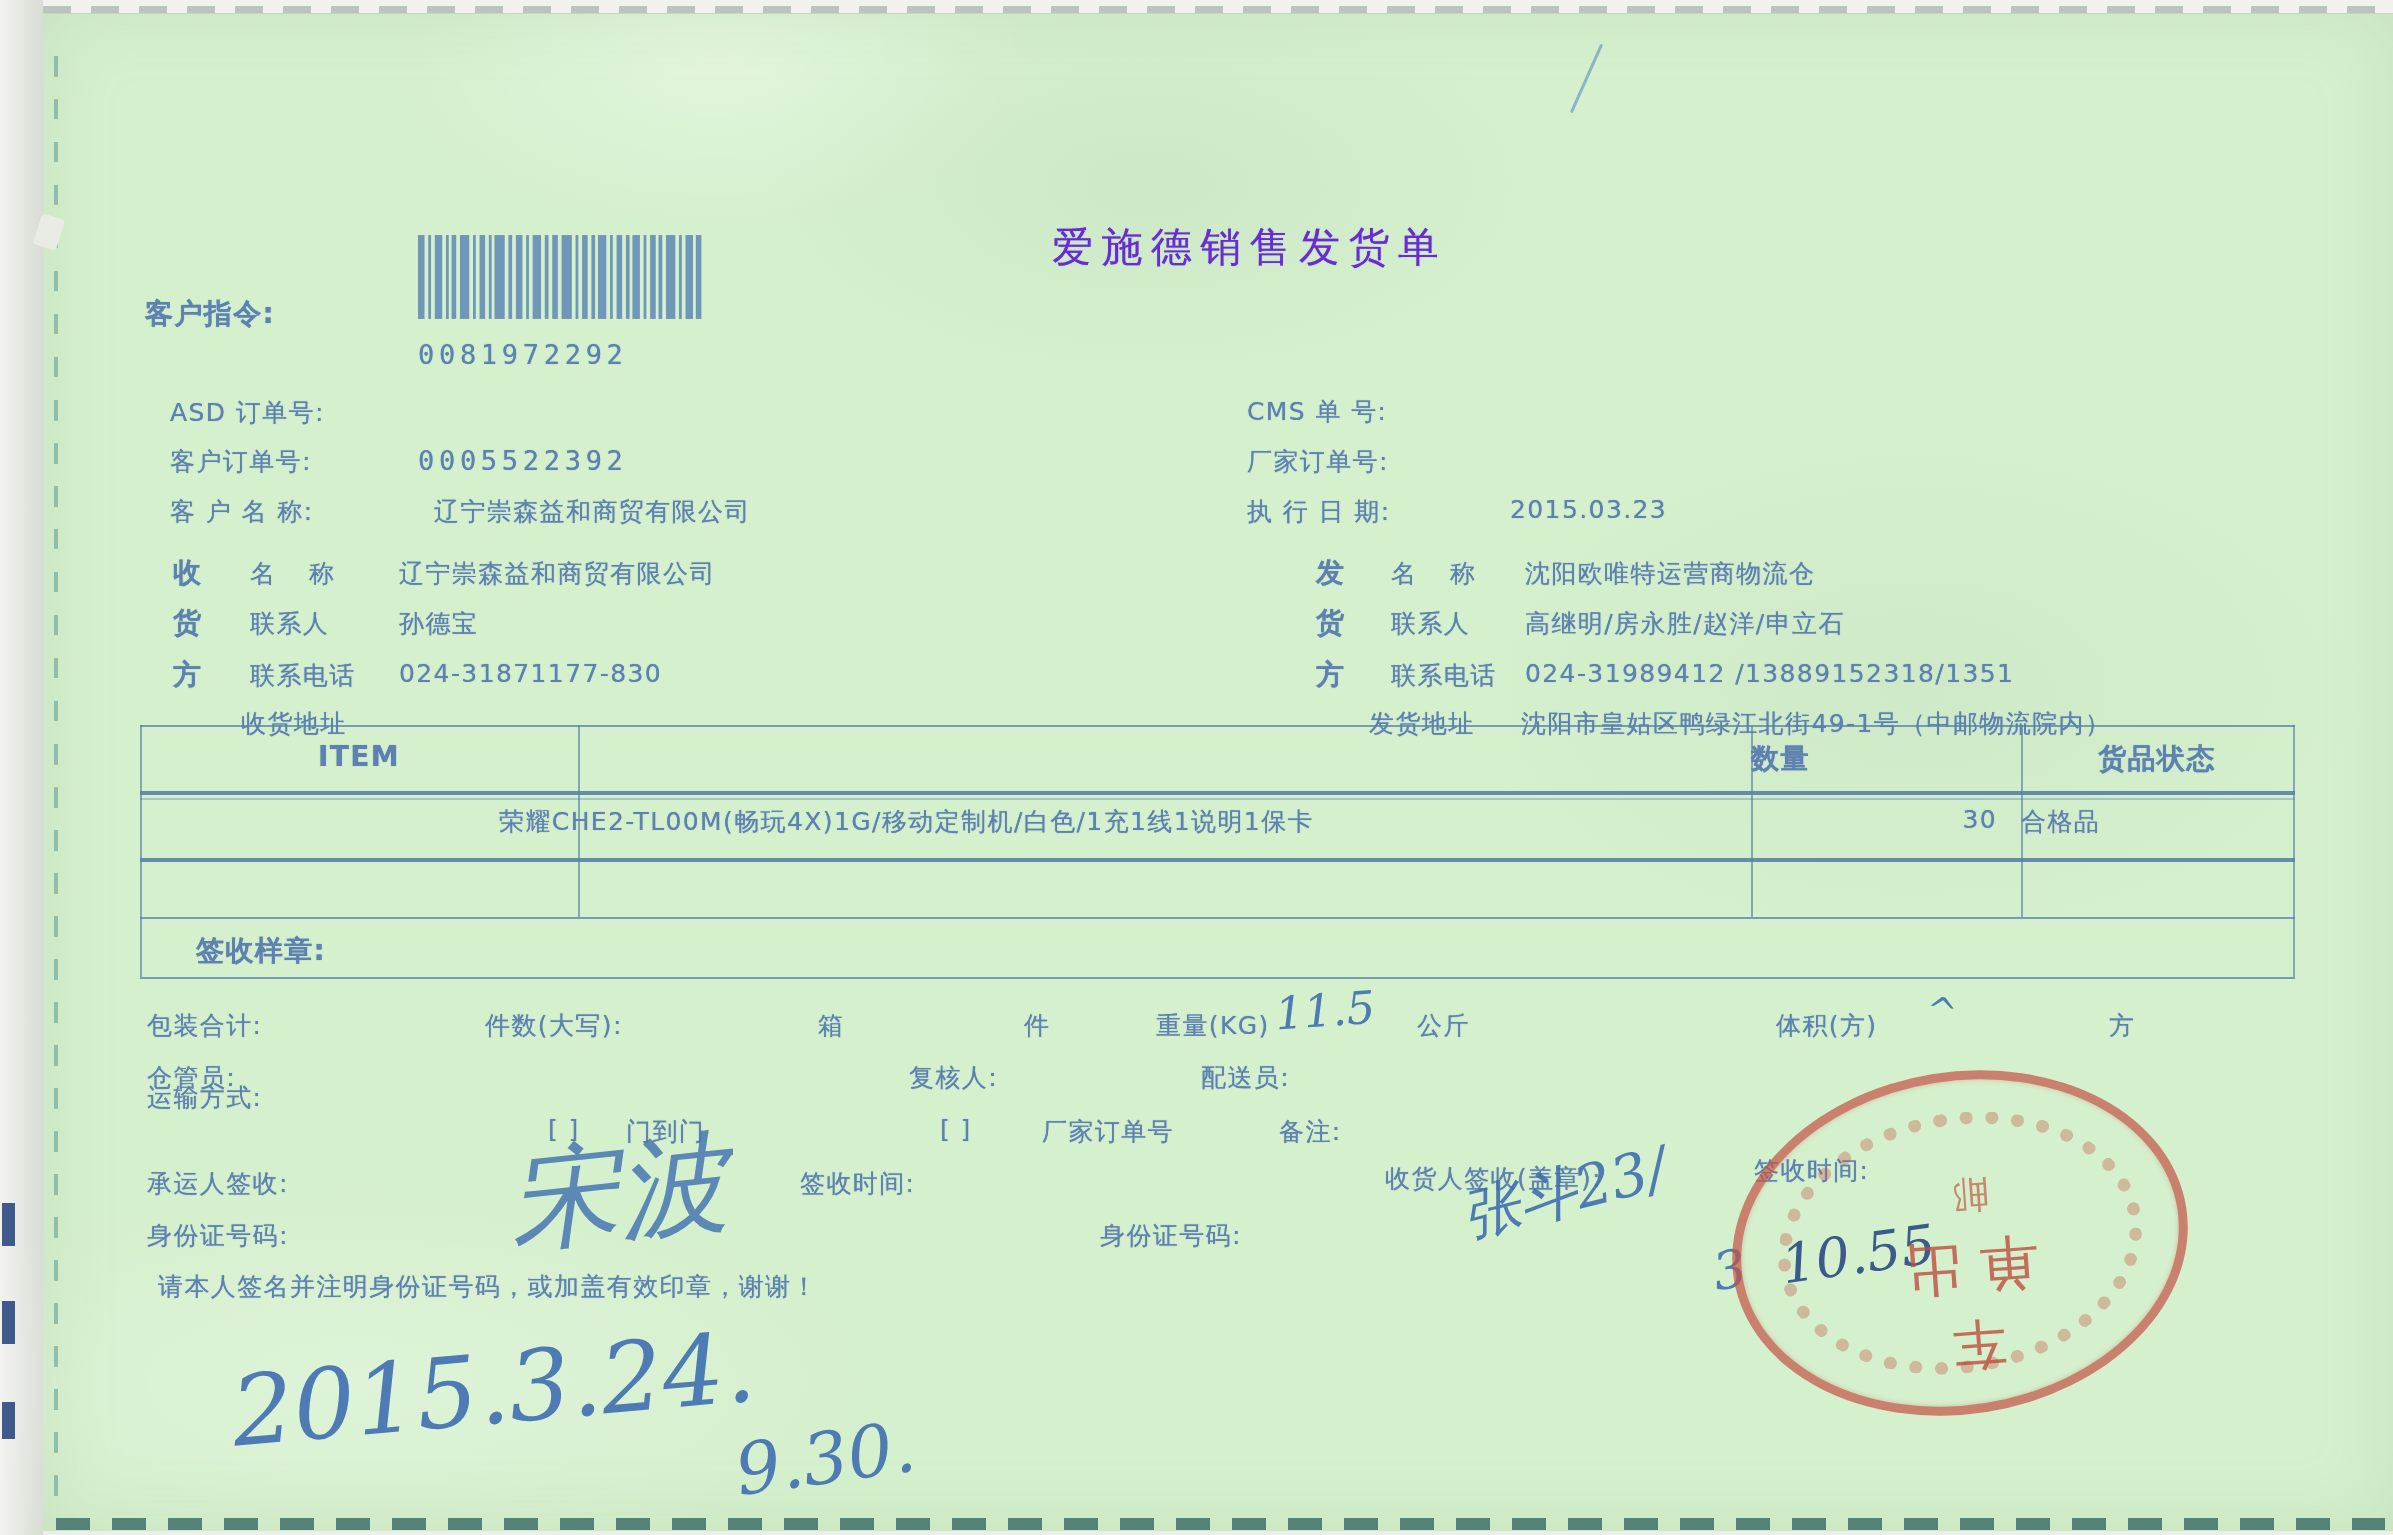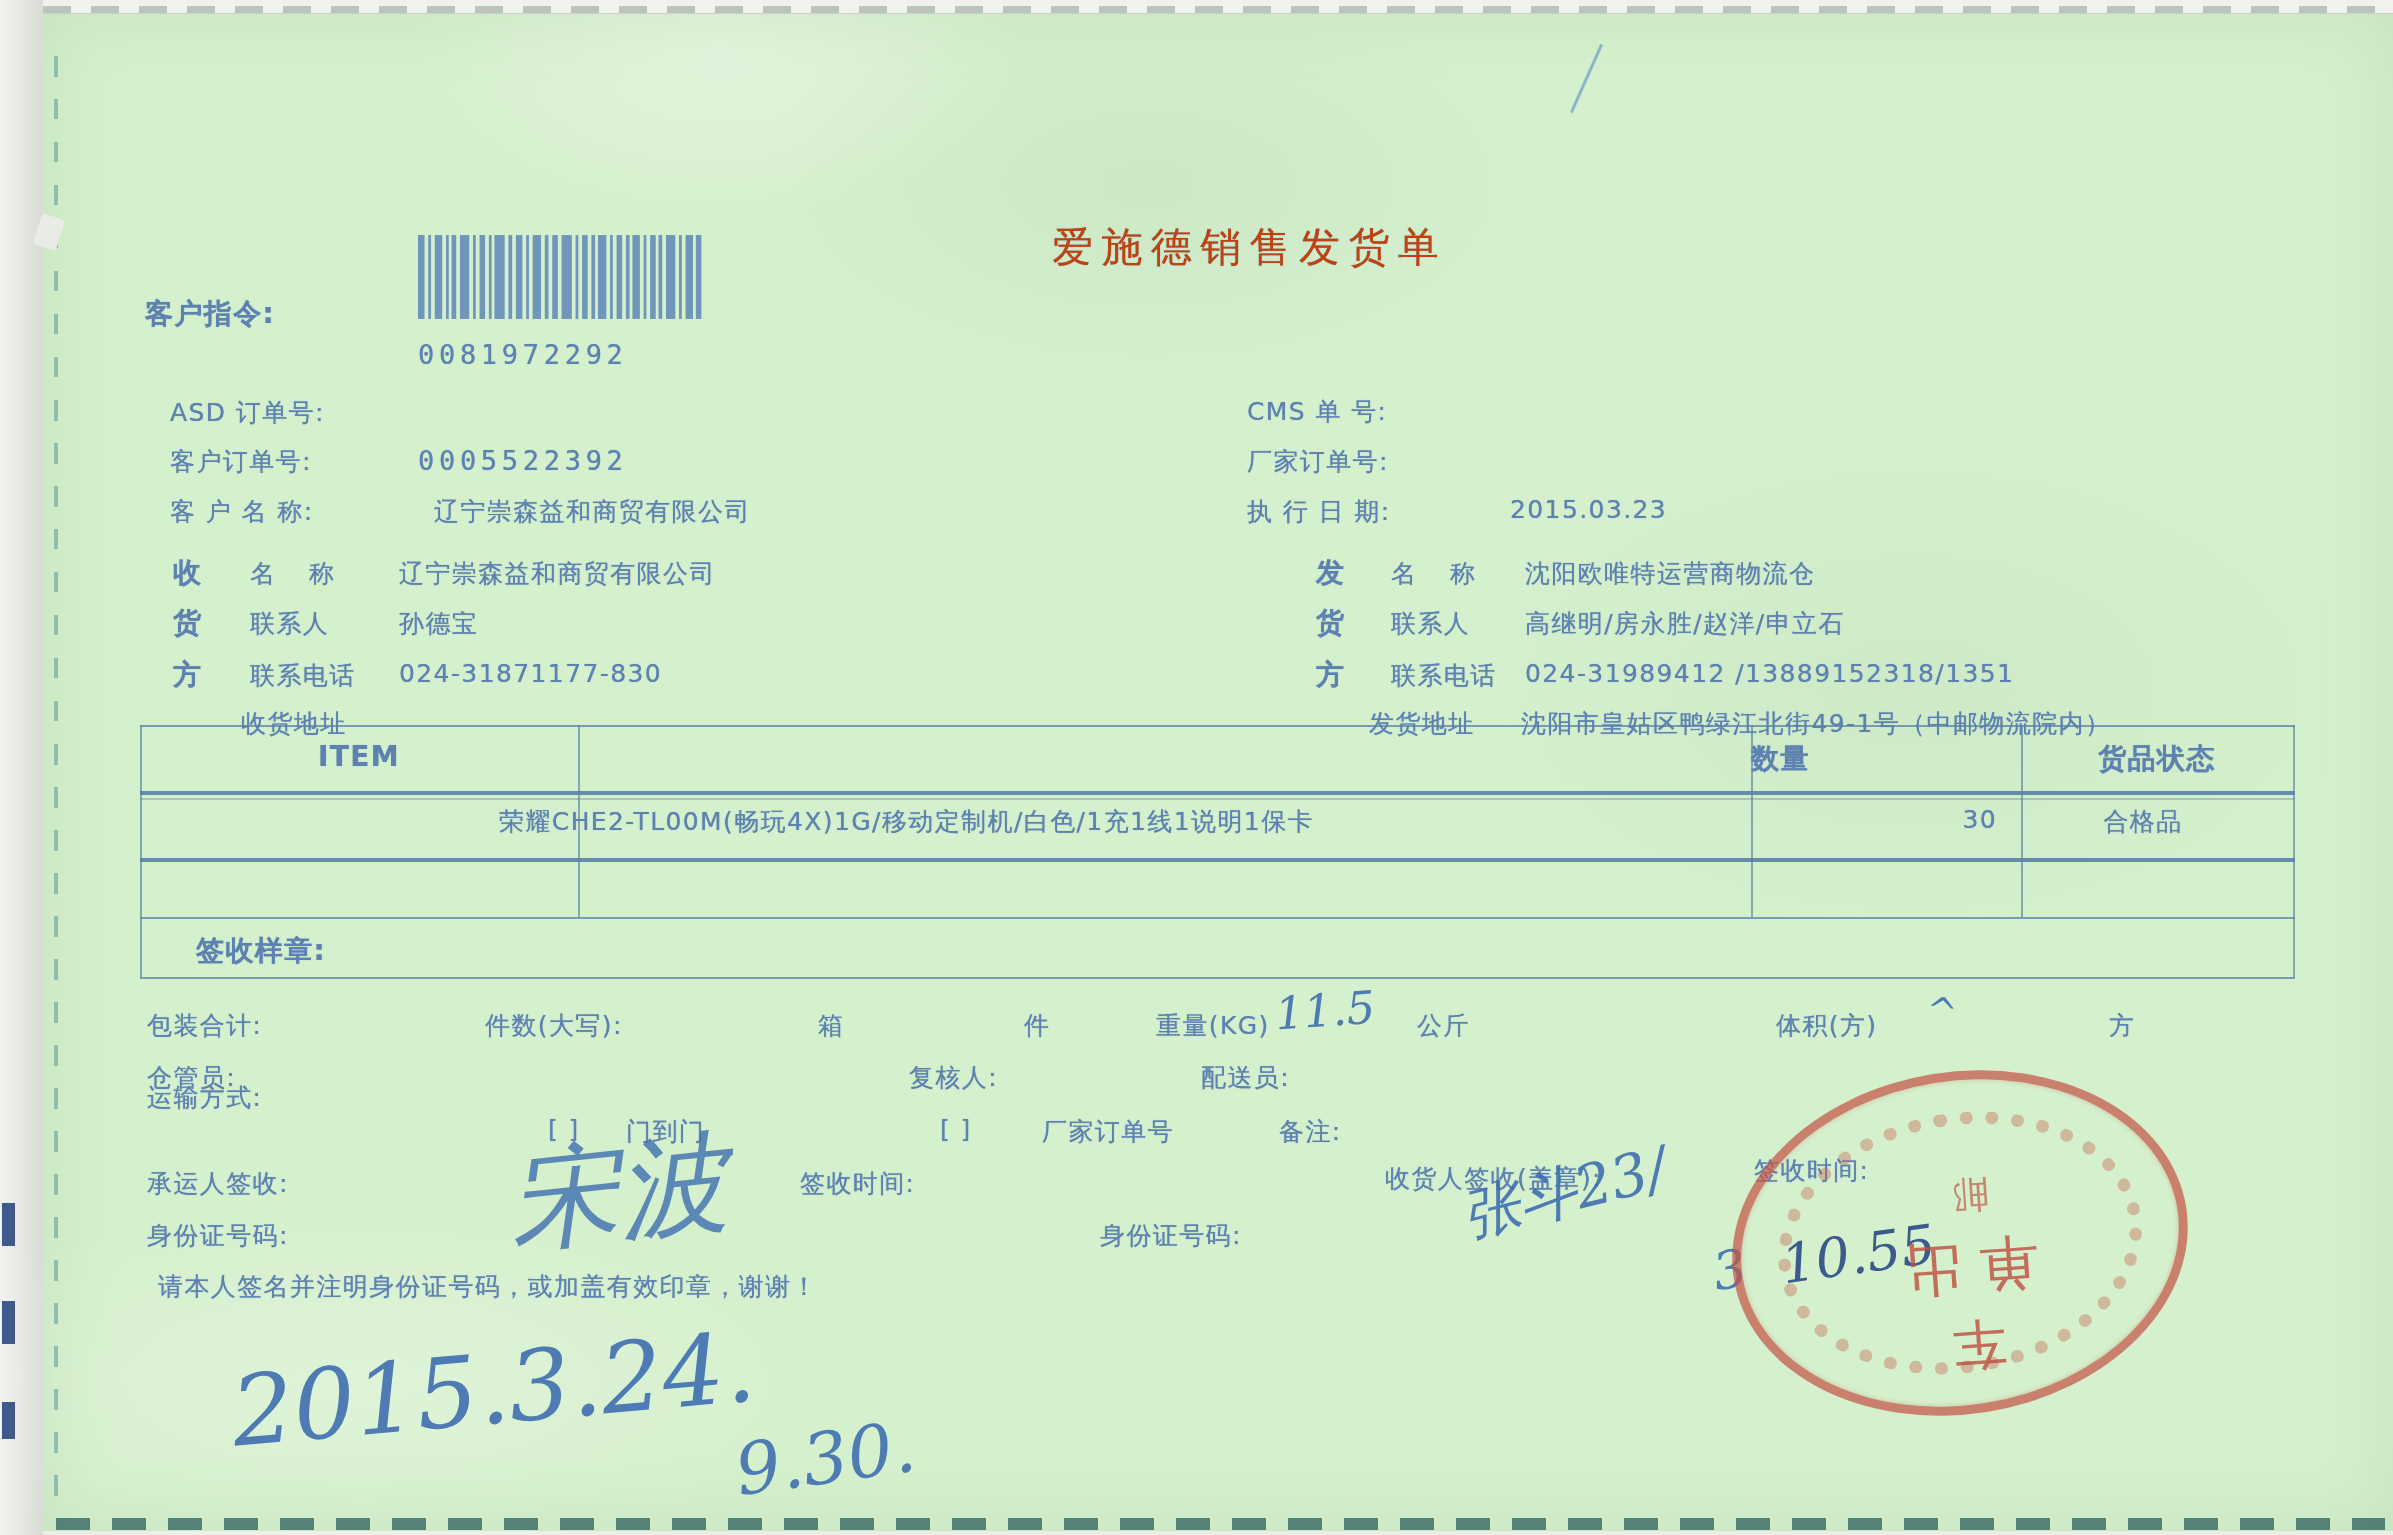--- a/index.html
+++ b/index.html
@@ -29,21 +29,21 @@
         background:repeating-linear-gradient(180deg,#7fb3a5 0 20.5px,transparent 20.5px 43px);opacity:.8;}
   .navy-dash{position:absolute;left:1.9px;width:13px;height:43px;background:#20407a;opacity:.85;}
   #tear-notch{position:absolute;left:37px;top:216px;width:24px;height:32px;background:#e9ebe5;
         transform:rotate(18deg);border-radius:3.7px;}
   .blue-scratch{position:absolute;width:2.8px;height:75px;background:#4f86c9;opacity:.55;
         transform:rotate(24deg);border-radius:1.9px;}
   
   .lbl{position:absolute;color:#5d81b0;font-size:25px;letter-spacing:1.4px;
         text-shadow:0 0 0.9px rgba(93,129,176,.85);white-space:nowrap;}
   .big{font-size:28px;font-weight:bold;}
-  #doc-title{font-size:41px;letter-spacing:8.4px;color:#c2410c;font-weight:500;}
+  #doc-title{font-size:41px;letter-spacing:8.4px;color:#6d28d9;font-weight:500;}
   
   .hline{position:absolute;background:rgba(88,128,168,.75);height:1.9px;}
   .hline.thick{height:3.7px;background:rgba(80,122,165,.85);}
   .vline{position:absolute;background:rgba(88,128,168,.65);width:1.9px;}
   
   .hw{position:absolute;color:#3f6fb0;font-style:italic;white-space:nowrap;
         font-family:"DejaVu Serif",serif;opacity:.9;}
   
   #stamp{position:absolute;left:1731px;top:1072px;width:440px;height:324px;
         border:9.3px solid rgba(197,85,70,.72);border-radius:50%;
@@ -159,21 +159,21 @@
   <div class="vline" style="left:578px;top:725px;height:192px"></div>
   <div class="vline" style="left:1751px;top:725px;height:192px"></div>
   <div class="vline" style="left:2021px;top:725px;height:192px"></div>
 
   <div class="lbl big" style="left:140px;top:740px;width:438px;text-align:center">ITEM</div>
   <div class="lbl big" style="left:1751px;top:740px;width:270px;">数量</div>
   <div class="lbl big" style="left:2021px;top:740px;width:272px;text-align:center">货品状态</div>
 
   <div class="lbl" style="left:499px;top:805px">荣耀CHE2-TL00M(畅玩4X)1G/移动定制机/白色/1充1线1说明1保卡</div>
   <div class="lbl" style="left:1751px;top:805px;width:246px;text-align:right">30</div>
-  <div class="lbl" style="left:2021px;top:805px;width:244px;text-align:center">合格品</div>
+  <div class="lbl" style="left:2021px;top:805px;width:244px;">合格品</div>
 
   <div class="lbl big" style="left:196px;top:932px">签收样章:</div>
 
   <div class="lbl" style="left:147px;top:1009px">包装合计:</div>
   <div class="lbl" style="left:485px;top:1009px">件数(大写):</div>
   <div class="lbl" style="left:818px;top:1009px">箱</div>
   <div class="lbl" style="left:1024px;top:1009px">件</div>
   <div class="lbl" style="left:1156px;top:1009px">重量(KG)</div>
   <div class="hw" style="left:1275px;top:984px;font-size:45px;transform:rotate(-4deg)">11.5</div>
   <div class="lbl" style="left:1417px;top:1009px">公斤</div>

